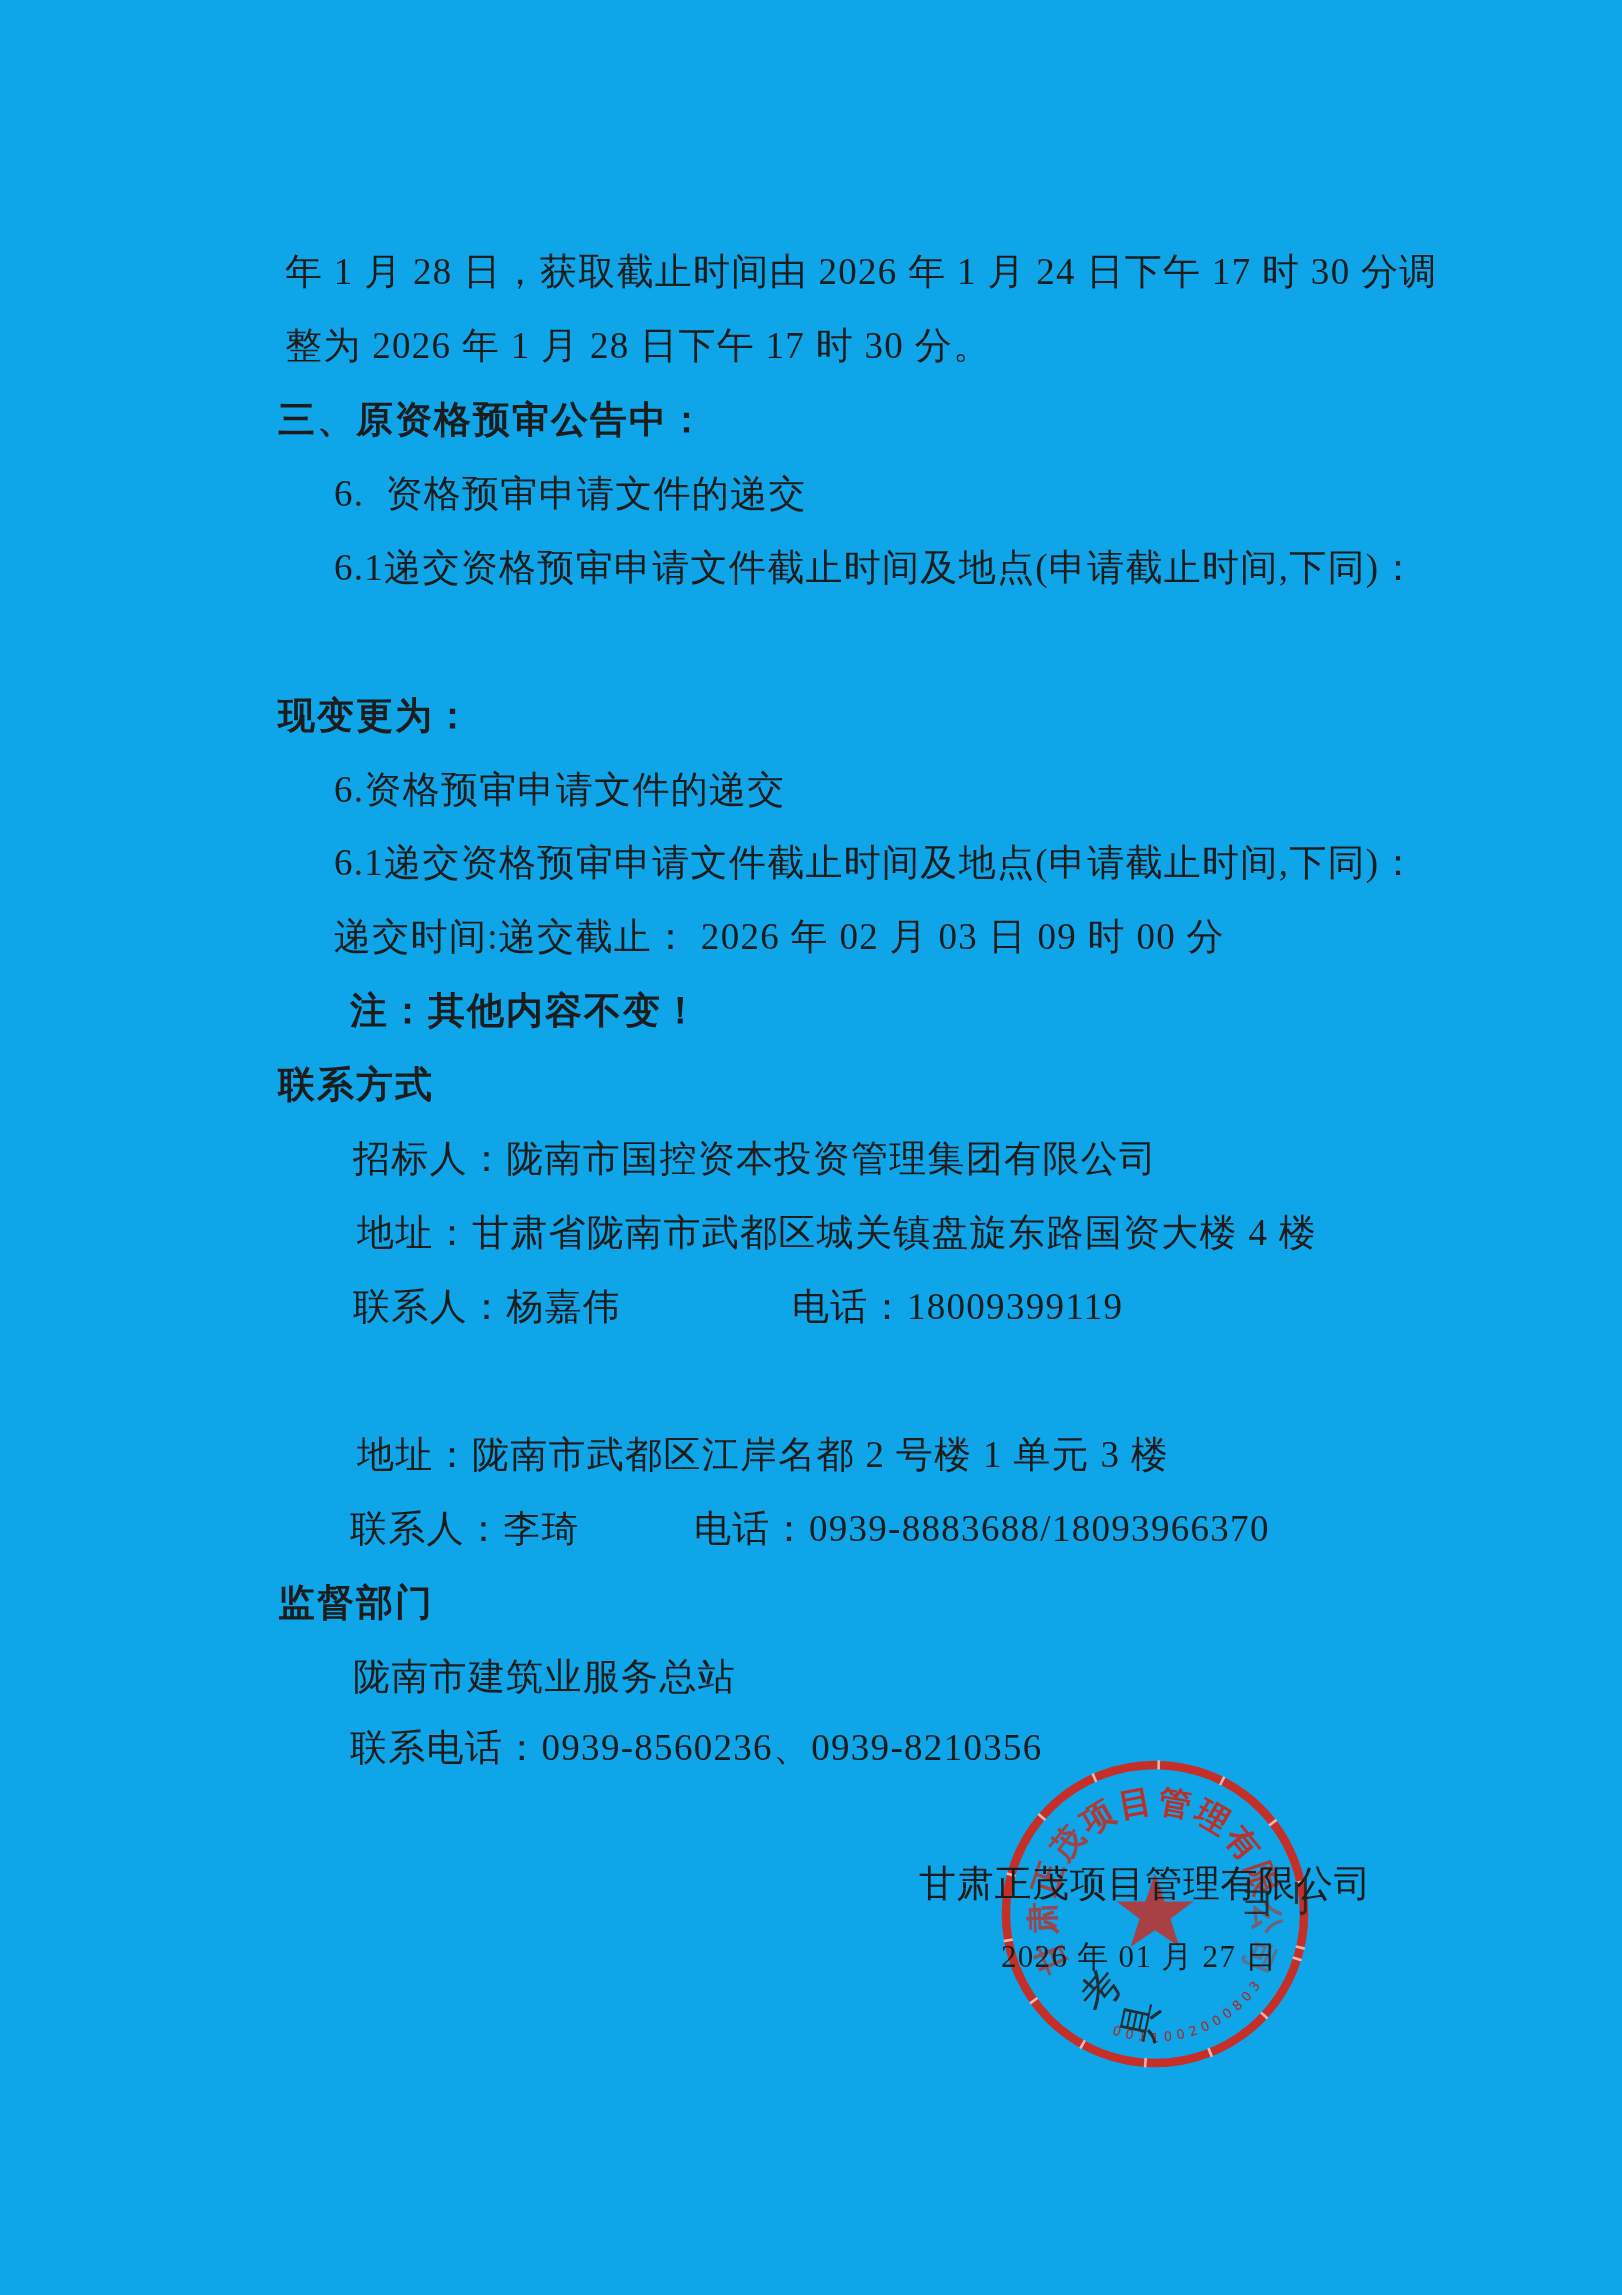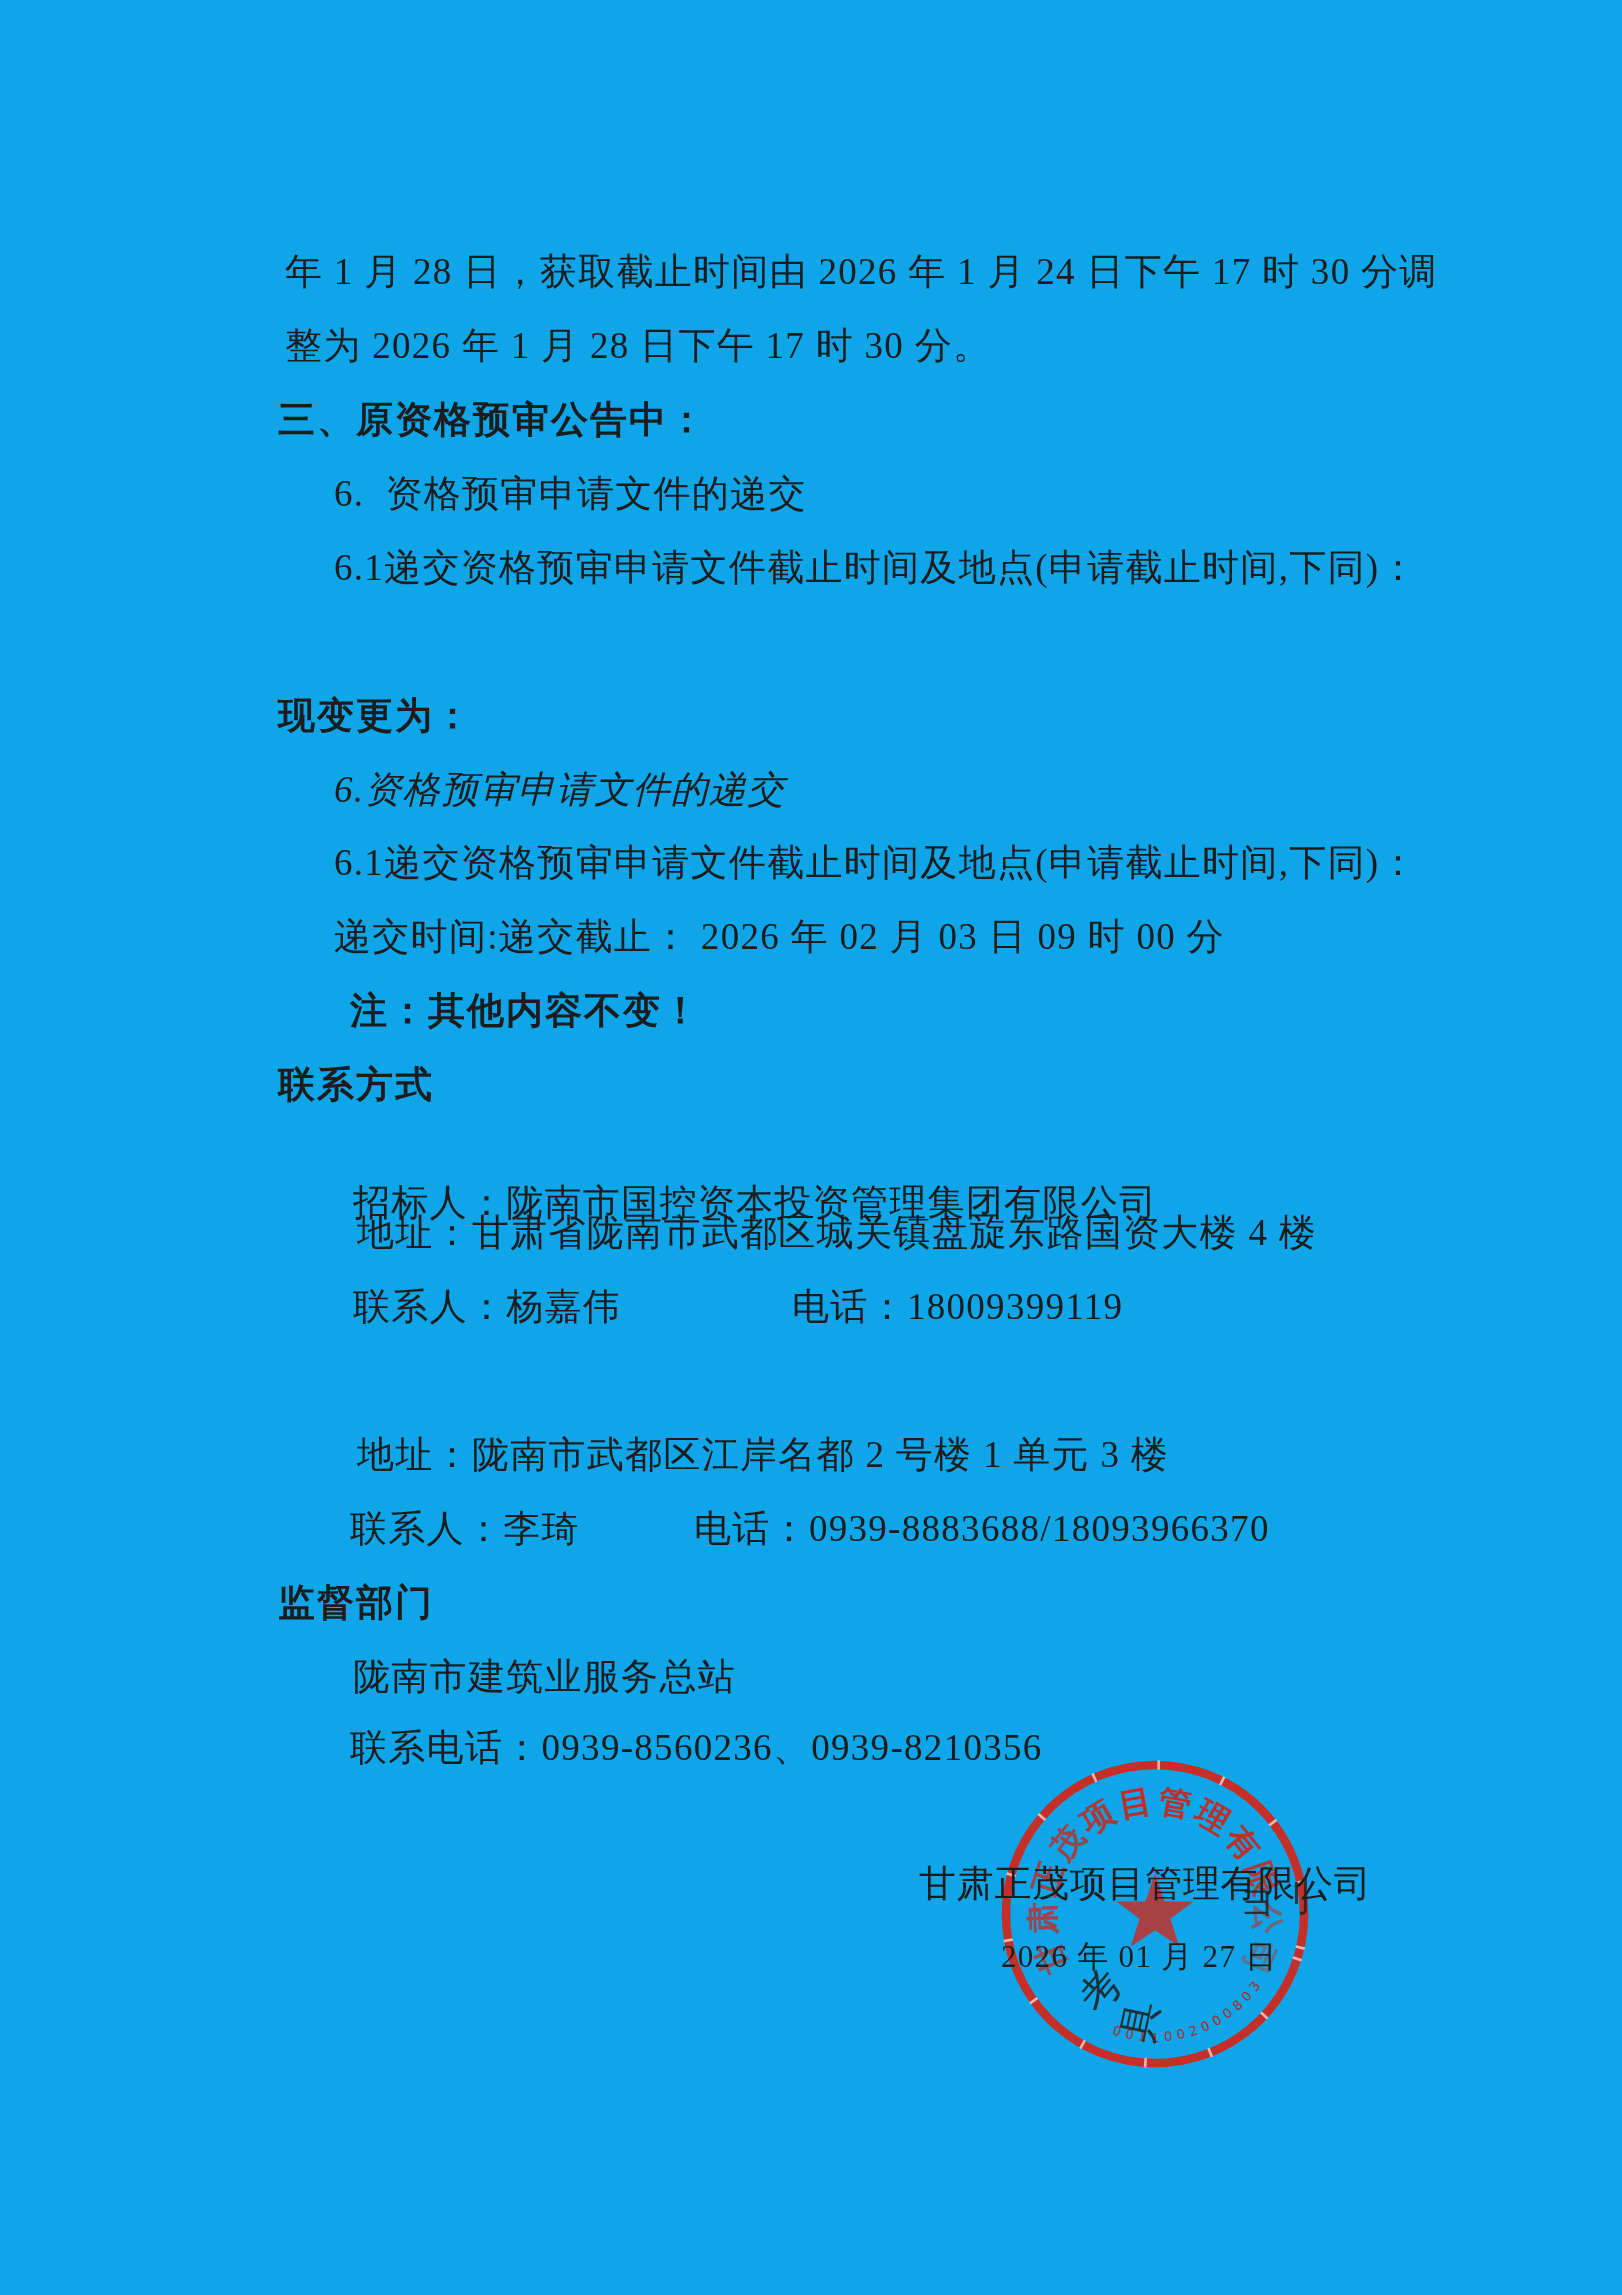--- a/index.html
+++ b/index.html
@@ -59,27 +59,27 @@
 <div class="page">
 
   <div class="ln" style="left:285px;top:252px;">年 1 月 28 日，获取截止时间由 2026 年 1 月 24 日下午 17 时 30 分调</div>
   <div class="ln" style="left:285px;top:326px;">整为 2026 年 1 月 28 日下午 17 时 30 分。</div>
 
   <div class="ln bold" style="left:278px;top:400px;">三、原资格预审公告中：</div>
   <div class="ln" style="left:334px;top:474px;">6.  资格预审申请文件的递交</div>
   <div class="ln" style="left:334px;top:548px;">6.1递交资格预审申请文件截止时间及地点(申请截止时间,下同)：</div>
 
   <div class="ln bold" style="left:278px;top:696px;">现变更为：</div>
-  <div class="ln" style="left:334px;top:770px;font-style:italic;">6.资格预审申请文件的递交</div>
+  <div class="ln" style="left:334px;top:770px;">6.资格预审申请文件的递交</div>
   <div class="ln" style="left:334px;top:843px;">6.1递交资格预审申请文件截止时间及地点(申请截止时间,下同)：</div>
   <div class="ln" style="left:334px;top:917px;">递交时间:递交截止： 2026 年 02 月 03 日 09 时 00 分</div>
   <div class="ln bold" style="left:350px;top:991px;">注：其他内容不变！</div>
 
   <div class="ln bold" style="left:278px;top:1065px;">联系方式</div>
-  <div class="ln" style="left:353px;top:1139px;margin-top:44px;">招标人：陇南市国控资本投资管理集团有限公司</div>
+  <div class="ln" style="left:353px;top:1139px;">招标人：陇南市国控资本投资管理集团有限公司</div>
   <div class="ln" style="left:357px;top:1213px;">地址：甘肃省陇南市武都区城关镇盘旋东路国资大楼 4 楼</div>
   <div class="ln" style="left:353px;top:1287px;">联系人：杨嘉伟</div>
   <div class="ln" style="left:792px;top:1287px;">电话：18009399119</div>
   <div class="ln" style="left:357px;top:1435px;">地址：陇南市武都区江岸名都 2 号楼 1 单元 3 楼</div>
   <div class="ln" style="left:350px;top:1509px;">联系人：李琦</div>
   <div class="ln" style="left:694px;top:1509px;">电话：0939-8883688/18093966370</div>
 
   <div class="ln bold" style="left:278px;top:1583px;">监督部门</div>
   <div class="ln" style="left:353px;top:1657px;">陇南市建筑业服务总站</div>
   <div class="ln" style="left:350px;top:1728px;">联系电话：0939-8560236、0939-8210356</div>

